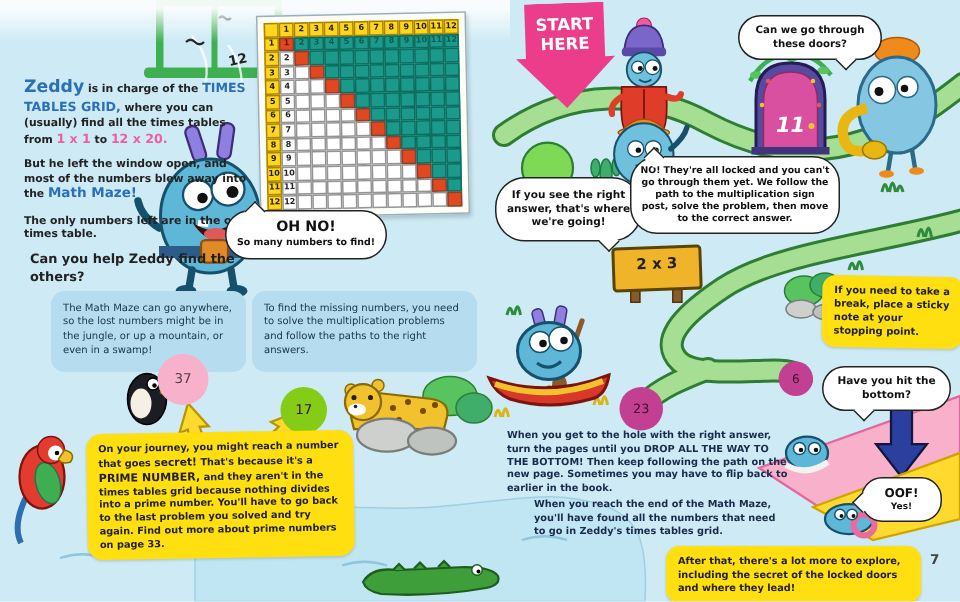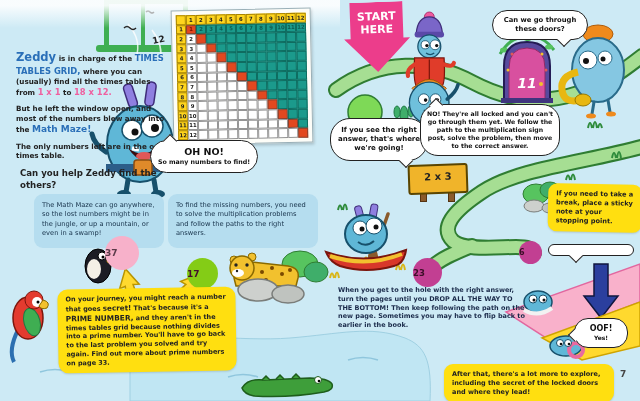--- a/index.html
+++ b/index.html
@@ -8,21 +8,21 @@
   .abs{position:absolute}
   .txt{font-weight:bold;color:#222;line-height:1.35}
   .bubble{background:#fff;border:1.5px solid #222;border-radius:14px;text-align:center;
           font-weight:bold;color:#111;padding:5px 6px;box-sizing:border-box;line-height:1.3}
   .tail{position:absolute;width:9px;height:9px;background:#fff;
         border-right:1.5px solid #222;border-bottom:1.5px solid #222}
   .ybox{background:#ffdf10;border-radius:9px;padding:6px 8px;font-weight:bold;color:#222;
         box-sizing:border-box;line-height:1.35;box-shadow:0 1px 2px rgba(0,0,0,.15)}
   .ibox{background:#b5ddef;border-radius:9px;padding:7px 8px;font-weight:normal;color:#17324a;
         box-sizing:border-box;line-height:1.4}
-  .hole{border-radius:50%;display:flex;align-items:center;justify-content:flex-start;font-weight:bold}
+  .hole{border-radius:50%;display:flex;align-items:center;justify-content:center;font-weight:normal}
   .blue{color:#2a6fb8}.pink{color:#ef5f9f}
   #grid-card{left:172px;top:9px;padding:4px;background:#fdfdf8;border:1px solid #9ab0b8;
              transform:rotate(-1.2deg);box-shadow:1px 2px 3px rgba(0,0,0,.18)}
   #tt-grid{display:grid;grid-template-columns:repeat(13,10px);grid-auto-rows:9.6px}
   .cell{border:0.5px solid rgba(60,60,60,.55);font-size:5.4px;font-weight:bold;display:flex;
         align-items:center;justify-content:center;color:#222;overflow:hidden}
   .hdr{background:#ffd51e;border-color:#a88400}
   .red{background:#e2481f;color:#7a1200}
   .teal{background:#1b9a8c;border-color:#0f6c60}
   .tl{color:#0c5a50}
@@ -459,21 +459,21 @@
   </div>
 
   <div class="abs txt" style="left:16px;top:50px;width:156px;font-size:7.2px">
     <p style="margin:0 0 6px 0">
       <span class="blue" style="font-size:11.5px">Zeddy</span>
       <span>is in charge of the</span>
       <span class="blue" style="font-size:8.4px">TIMES TABLES GRID,</span>
       <span>where you can (usually) find all the times tables from</span>
       <span class="pink" style="font-size:8.4px">1 x 1</span>
       <span>to</span>
-      <span class="pink" style="font-size:8.4px">18 x 12.</span>
+      <span class="pink" style="font-size:8.4px">12 x 20.</span>
     </p>
     <p style="margin:0 0 6px 0">
       <span>But he left the window open, and most of the numbers blew away into the</span>
       <span class="blue" style="font-size:9px">Math Maze!</span>
     </p>
     <p style="margin:0 0 7px 0">The only numbers left are in the one times table.</p>
     <p style="margin:4px;font-size:8.6px">Can you help Zeddy find the others?</p>
   </div>
 
   <div class="abs bubble" style="left:150px;top:140px;width:108px;border-radius:20px">
@@ -531,26 +531,30 @@
     <span>On your journey, you might reach a number that goes</span>
     <span style="font-size:7.2px">secret!</span>
     <span>That's because it's a</span>
     <span style="font-size:7.4px">PRIME NUMBER,</span>
     <span>and they aren't in the times tables grid because nothing divides into a prime number. You'll have to go back to the last problem you solved and try again. Find out more about prime numbers on page 33.</span>
   </div>
 
   <div class="abs txt" style="left:338px;top:286px;width:190px;font-size:6.5px;color:#1a2a4a">
     <span>When you get to the hole with the right answer, turn the pages until you DROP ALL THE WAY TO THE BOTTOM! Then keep following the path on the new page. Sometimes you may have to flip back to earlier in the book.</span>
   </div>
+  <div class="abs txt" style="left:356px;top:332px;width:170px;font-size:6.5px;color:#1a2a4a">
+    <span>When you reach the end of the Math Maze, you'll have found all the numbers that need to go in Zeddy's times tables grid.</span>
+  </div>
 
   <div class="abs ybox" style="left:548px;top:184px;width:94px;font-size:6.6px;transform:rotate(1deg)">
     <span>If you need to take a break, place a sticky note at your stopping point.</span>
   </div>
   <div class="abs bubble" style="left:548px;top:244px;width:86px;font-size:7px;border-radius:16px">
     <div class="tail" style="left:22px;bottom:-6px;transform:rotate(45deg)"></div>
+    <span>Have you hit the bottom?</span>
   </div>
   <div class="abs bubble" style="left:574px;top:318px;width:54px;font-size:6px;border-radius:14px">
     <div class="tail" style="left:-5px;top:11px;transform:rotate(135deg)"></div>
     <div style="font-size:8px">OOF!</div>
     <div>Yes!</div>
   </div>
   <div class="abs ybox" style="left:444px;top:364px;width:170px;font-size:6.5px">
     <span>After that, there's a lot more to explore, including the secret of the locked doors and where they lead!</span>
   </div>
 

